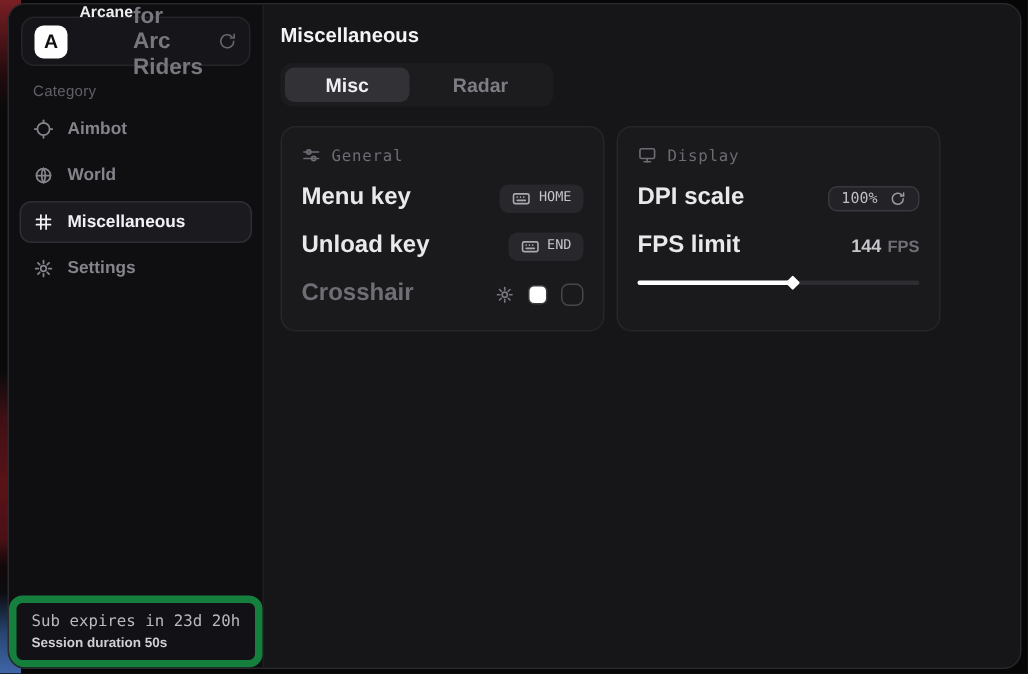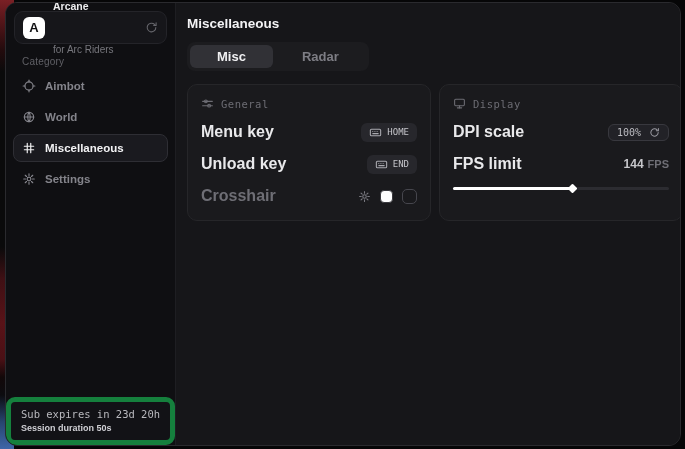--- a/index.html
+++ b/index.html
@@ -16,23 +16,23 @@
     border-radius:12px; background:#151517; border:1px solid #2a2a2e;
     display:flex; overflow:hidden; }
 
   
   .sidebar { width:170px; flex:0 0 170px; background:#0f0f12; border-right:1px solid #1e1e22;
     display:flex; flex-direction:column; }
   .brand-card { margin:8px 8px 0 8px; height:33px; padding:0 8px; background:#16161a;
     border:1px solid #242429; border-radius:9px; display:flex; align-items:center; gap:8px; }
   .logo { width:22px; height:22px; background:#ffffff; border-radius:6px; color:#101012;
     font-weight:bold; font-size:13px; display:flex; align-items:center; justify-content:center; flex:0 0 22px; }
-  .brand-text { display:flex; flex-direction:column; line-height:1.15;gap:32px; }
+  .brand-text { display:flex; flex-direction:row; line-height:1.15; }
   .brand-name { font-size:10.5px; font-weight:700; color:#ededef; }
-  .brand-sub { font-size:10px; color:#77777d; }
+  .brand-sub { font-size:15px; color:#77777d;font-weight:bold; }
   .brand-refresh { margin-left:auto; color:#66666c; display:flex; }
 
   .category { margin:12px 16px 5px 16px; font-size:10px; color:#606066; letter-spacing:.2px; }
 
   .nav { padding:0 7px; display:flex; flex-direction:column; }
   .nav-item { display:flex; align-items:center; gap:9px; padding:6px 8px; margin-bottom:3px;
     color:#84848b; font-size:11.5px; font-weight:600; border-radius:8px; border:1px solid transparent; cursor:default; }
   .nav-item .nicon { display:flex; color:inherit; }
   .nav-item.active { background:#1a1a1f; border-color:#2e2e34; color:#f2f2f4; }
 
@@ -43,21 +43,21 @@
 
   
   .main { flex:1; background:#161619; padding:13px 11px; }
   .main-title { font-size:13.5px; font-weight:700; color:#f4f4f6; }
 
   .tabs { display:inline-flex; background:#1c1c1f; border-radius:8px; padding:3px; margin-top:11px; gap:2px; }
   .tab { padding:4px 27px; font-size:13px; font-weight:600; color:#7d7d84; border-radius:6px; cursor:default; }
   .tab.active { background:#313136; color:#f0f0f2; }
 
   .panels { display:flex; gap:8px; margin-top:13px; }
-  .panel { width:244px; background:#1a1a1d; border:1px solid #262629; border-radius:10px; padding:12px 13px 14px 13px; }
+  .panel { width:216px; background:#1a1a1d; border:1px solid #262629; border-radius:10px; padding:12px 13px 14px 13px; }
   .panel-header { display:flex; align-items:center; gap:7px; color:#6c6c73;
     font-family:"DejaVu Sans Mono", monospace; font-size:10.5px; letter-spacing:.5px; }
   .row { display:flex; align-items:center; justify-content:space-between; margin-top:12px; min-height:20px; }
   .row-label { font-size:16px; font-weight:700; color:#e9e9eb; }
   .row-label.muted { color:#6e6e75; }
 
   .keybtn { display:inline-flex; align-items:center; gap:5px; background:#27272c; border-radius:6px;
     padding:3px 8px; color:#c4c4c9; font-family:"DejaVu Sans Mono", monospace; font-size:9px; cursor:default; }
   .keybtn .kicon { display:flex; color:#a9a9af; }
 

